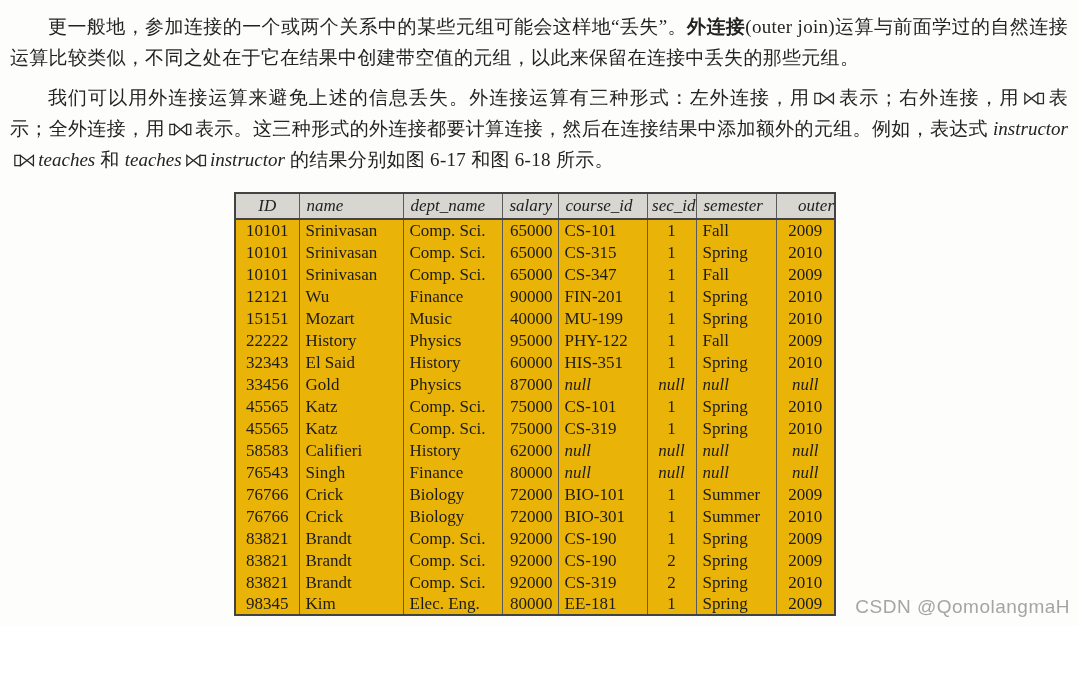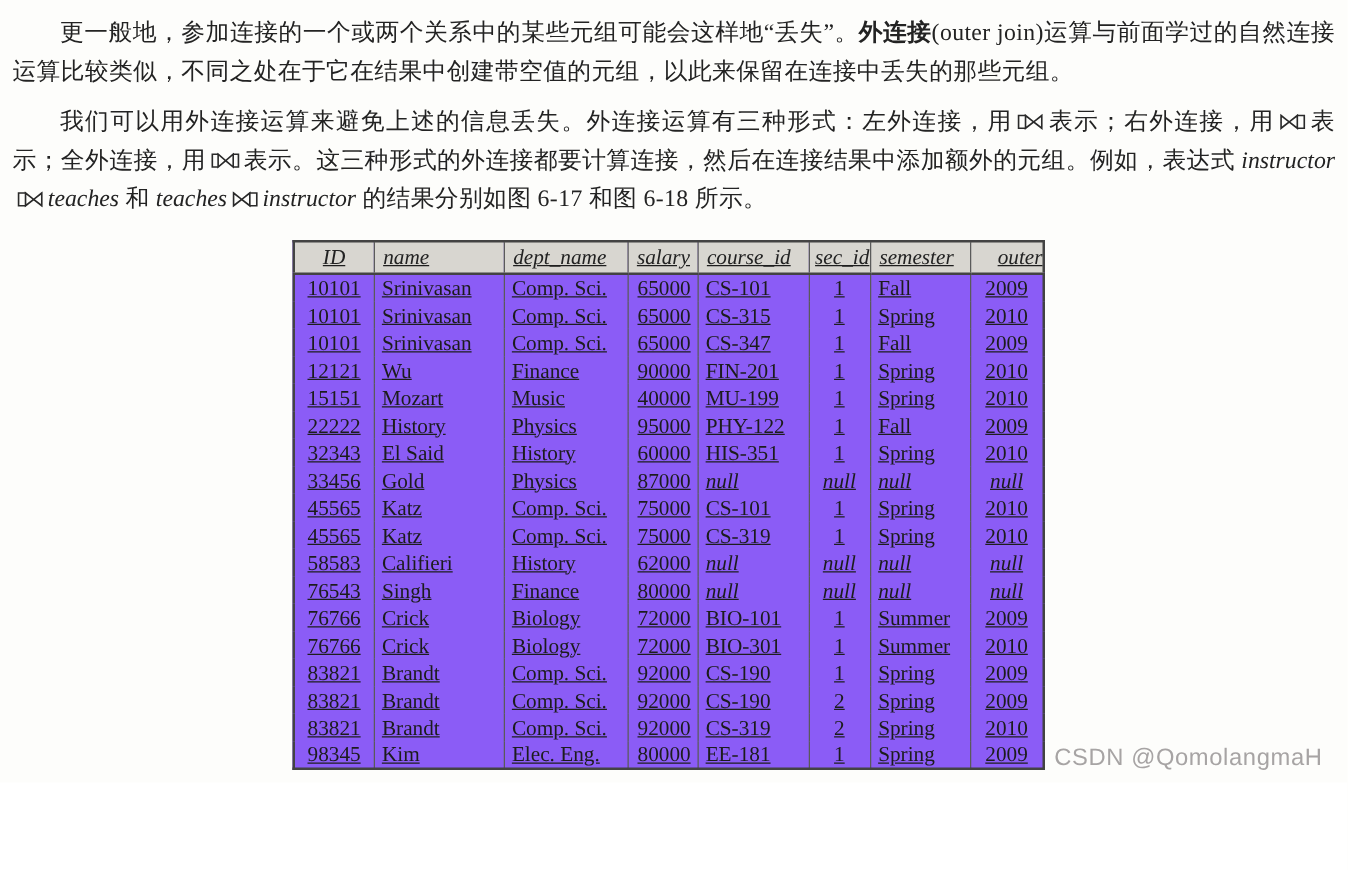--- a/index.html
+++ b/index.html
@@ -16,21 +16,21 @@
   .para + .para { margin-top:9px; }
   .seg-normal { font-style:normal; }
   .seg-bold { font-weight:700; }
   .seg-italic { font-style:italic; letter-spacing:0; }
   .join-sym { height:13px; width:auto; display:inline-block; vertical-align:-1px; margin:0 3px; }
   .join-sym path { fill:none; stroke:#2a2a2a; stroke-width:1.4; }
 
   .figure { width:600px; margin:17px 0 0 224px; }
   table {
     width:600px; border-collapse:collapse; table-layout:fixed;
-    border:2px solid #434343; background:#8b5cf6;text-decoration:underline;
+    border:2px solid #434343; background:#eab308;
   }
   col.c1{width:64px} col.c2{width:104px} col.c3{width:99px} col.c4{width:56px}
   col.c5{width:89px} col.c6{width:49px} col.c7{width:80px} col.c8{width:59px}
   th {
     font-style:italic; font-weight:400; font-size:17px; height:26px;
     background:#d8d6d0; border-bottom:2px solid #434343;
     border-left:1px solid #5a5a5a; text-align:left; padding:0 0 0 7px;
     color:#222;
   }
   th:first-child { border-left:none; text-align:center; padding-left:0; }
@@ -43,21 +43,21 @@
   td:first-child { border-left:none; text-align:center; padding:0; }
   td:nth-child(4) { text-align:right; padding:0 5px 0 0; }
   td:nth-child(6), td:nth-child(8) { text-align:center; padding:0; }
   td.nullv { font-style:italic; }
   .caption {
     margin-top:11px; text-align:center; font-size:22px; color:#262626;
     white-space:nowrap;
   }
   .caption .seg-normal { letter-spacing:0.5px; }
   .watermark {
-    position:absolute; right:20px; bottom:8px;
+    position:absolute; right:8px; bottom:8px;
     font-family:"Liberation Sans","DejaVu Sans",sans-serif;
     font-size:19px; letter-spacing:0.5px;
   }
 </style>
 </head>
 <body>
 
 <div class="page">
 
   <p class="para"><span class="seg-normal">更一般地，参加连接的一个或两个关系中的某些元组可能会这样地“丢失”。</span><span class="seg-bold">外连接</span><span class="seg-normal">(outer join)运算与前面学过的自然连接运算比较类似，不同之处在于它在结果中创建带空值的元组，以此来保留在连接中丢失的那些元组。</span></p>

